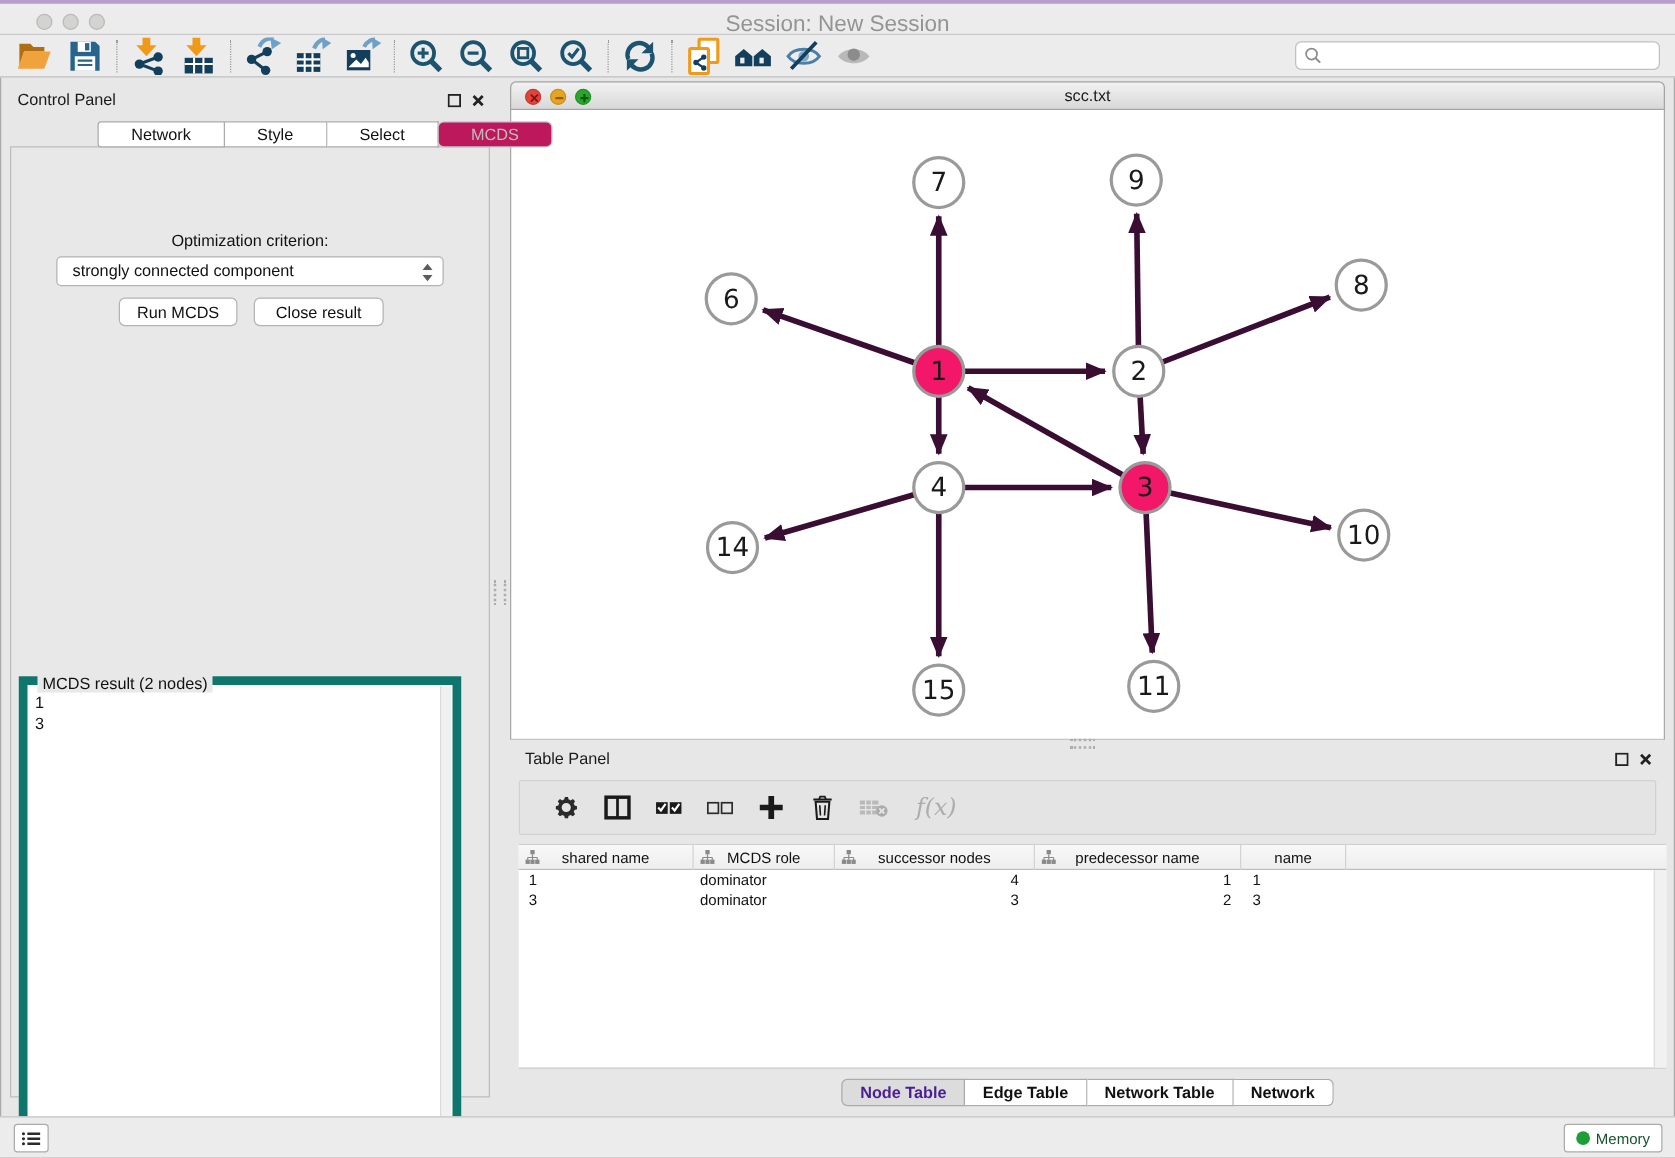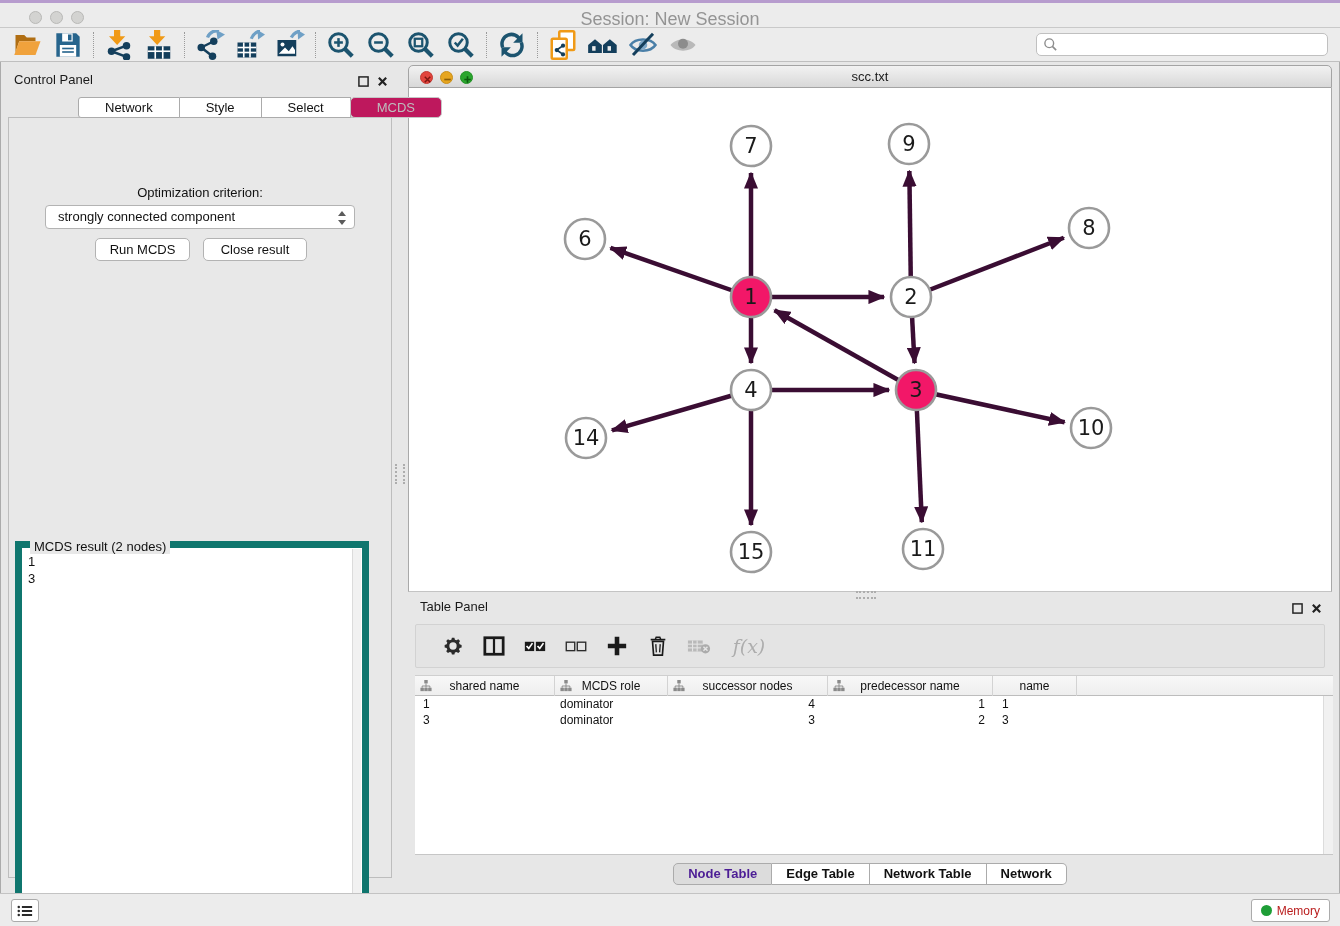--- a/index.html
+++ b/index.html
@@ -99,21 +99,21 @@
   .tp-tab:first-child { border-left:1px solid #ABABAB; border-radius:5px 0 0 5px; }
   .tp-tab:last-child { border-radius:0 5px 5px 0; }
   .tp-tab.active { background:#DCDCDC; color:#4c1d95; }
 
   
   #statusbar { position:absolute; left:0; bottom:0; width:1340px; height:33px; background:#ECECEC;
                border-top:1px solid #C3C3C3; }
   #sb-list-btn { position:absolute; left:11px; top:5px; width:28px; height:23px; background:#FFF;
                  border:1px solid #ABABAB; border-radius:3px; display:flex; align-items:center; justify-content:center; }
   #sb-memory { position:absolute; right:10px; top:5px; height:23px; background:#FFF; border:1px solid #ABABAB;
-               border-radius:3px; font-size:12px; color:#b91c1c; display:flex; align-items:center; gap:5px; padding:0 9px; }
+               border-radius:3px; font-size:12px; color:#14532d; display:flex; align-items:center; gap:5px; padding:0 9px; }
   #mem-dot { width:11px; height:11px; border-radius:50%; background:#1E9E37; }
 </style>
 </head>
 <body>
 
 <div id="app">
 
   <div id="titlebar">
     <span class="tl-dot" style="left:29px"></span>
     <span class="tl-dot" style="left:50px"></span>

